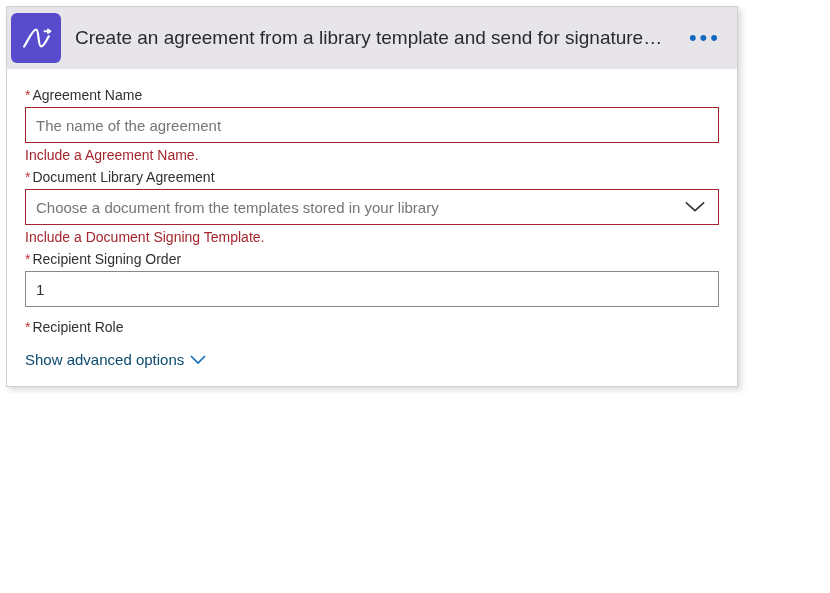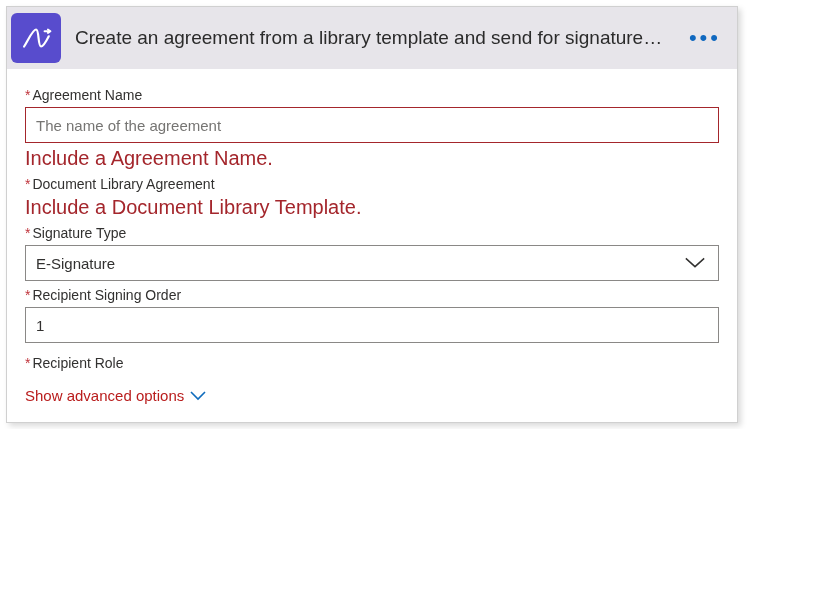--- a/index.html
+++ b/index.html
@@ -79,29 +79,29 @@
   .chevron {
     width: 26px;
     display: flex;
     align-items: center;
     justify-content: center;
     flex-shrink: 0;
   }
   .chevron svg { width: 22px; height: 14px; }
   .error-msg {
     color: #a4262c;
-    font-size: 20px;
+    font-size: 14px;
     margin-top: 4px;
     margin-bottom: 6px;
   }
   .adv-link {
     display: flex;
     align-items: center;
     gap: 6px;
-    color: #b91c1c;
+    color: #0c4a6e;
     font-size: 15px;
     margin-top: 16px;
     cursor: pointer;
     width: fit-content;
   }
   .adv-link svg { width: 16px; height: 10px; }
 </style>
 </head>
 <body>
 
@@ -128,34 +128,31 @@
     <div class="field">
       <label class="label"><span class="req-star">*</span><span>Agreement Name</span></label>
       <div class="input-row error">
         <input type="text" placeholder="The name of the agreement" style="">
       </div>
       <div class="error-msg">Include a Agreement Name.</div>
     </div>
 
     <div class="field">
       <label class="label"><span class="req-star">*</span><span>Document Library Agreement</span></label>
-      <div class="error-msg">Include a Document Library Template.</div>
-    </div>
-
-    <div class="field">
-      <label class="label"><span class="req-star">*</span><span>Signature Type</span></label>
-      <div class="input-row">
-        <span class="select-text">E-Signature</span>
+      <div class="input-row error">
+        <span class="select-text placeholder">Choose a document from the templates stored in your library</span>
         <span class="chevron">
           <svg viewBox="0 0 24 14">
               <path d="M2 2 L12 11 L22 2" stroke="#323130" stroke-width="1.6" fill="none"></path>
             </svg>
         </span>
       </div>
+      <div class="error-msg">Include a Document Signing Template.</div>
     </div>
+
 
 
     <div class="field">
       <label class="label"><span class="req-star">*</span><span>Recipient Signing Order</span></label>
       <div class="input-row">
         <input type="text" value="1" style="">
       </div>
     </div>
 
     <div class="field" style="margin-top:12px">

